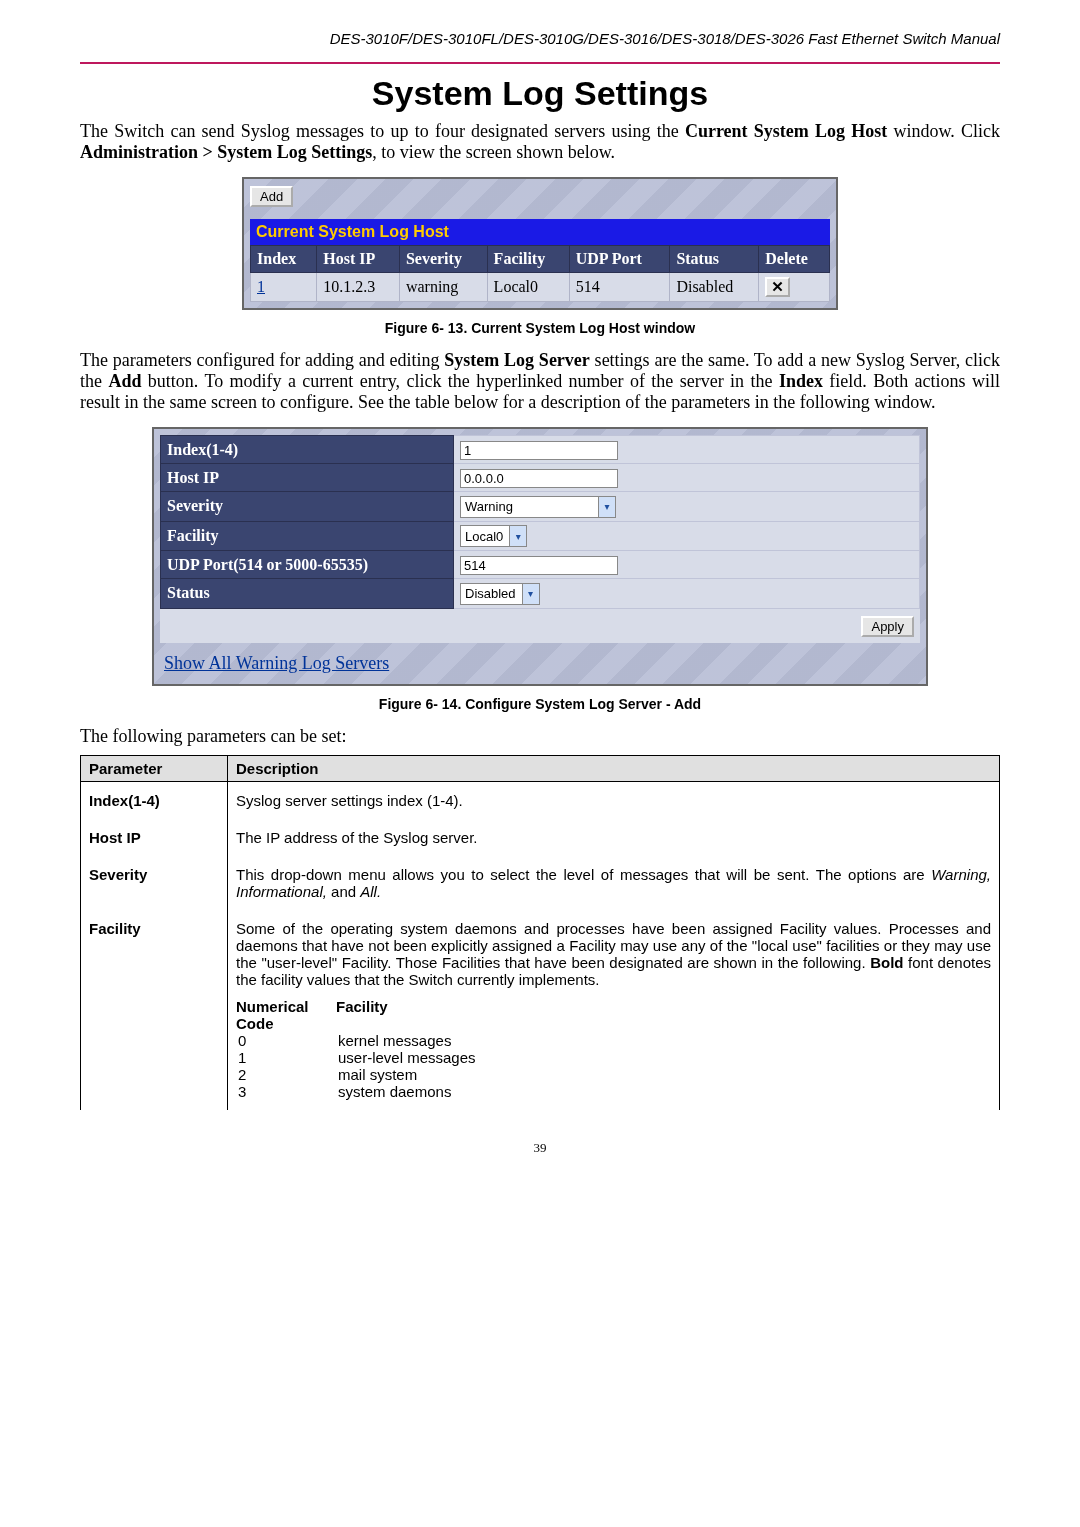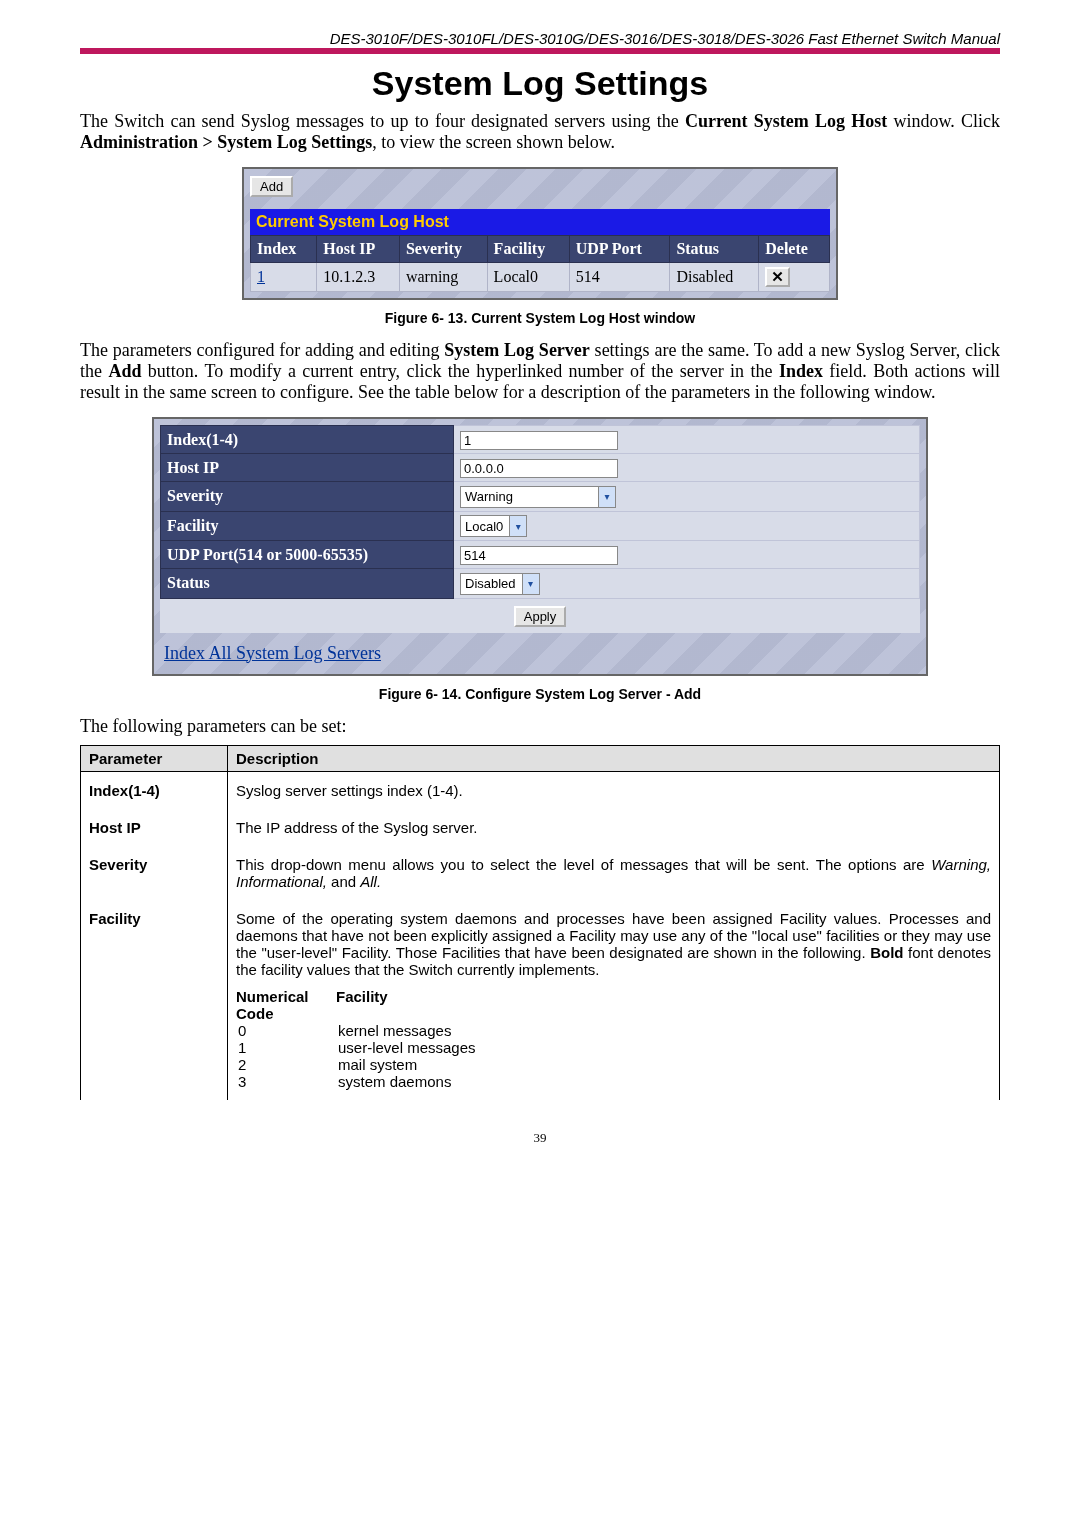--- a/index.html
+++ b/index.html
@@ -10,22 +10,22 @@
     margin: 0;
     padding: 30px 80px;
     width: 1080px;
     box-sizing: border-box;
   }
   .header-line {
     font-family: Arial, sans-serif;
     font-style: italic;
     font-size: 15px;
     text-align: right;
-    border-bottom: 6px solid #be185d;
-    padding-bottom: 1px;
+    border-bottom: 2px solid #be185d;
+    padding-bottom: 15px;
     margin-bottom: 10px;
   }
   h1 {
     font-family: Arial, sans-serif;
     font-size: 34px;
     font-weight: bold;
     margin: 10px 0 8px 0;
     text-align: center;
   }
   p { margin: 0 0; }
@@ -141,21 +141,21 @@
     width: 16px;
     height: 20px;
     display: inline-flex;
     align-items: center;
     justify-content: center;
     color: #2050a0;
     font-size: 10px;
   }
   .apply-row {
     background: #d8dce8;
-    text-align: center;
+    text-align: right;
     padding: 6px;
   }
   .link-text {
     color: #003399;
     text-decoration: underline;
     font-family: "Times New Roman", serif;
     padding: 10px 4px 4px 4px;
     display: inline-block;
   }
   table.paramtable {
@@ -273,21 +273,21 @@
           <span>Disabled</span>
           <span class="dropdown-btn">▾</span>
         </span>
       </td>
     </tr>
   </tbody>
     </table>
   <div class="apply-row">
     <span class="ui-button">Apply</span>
   </div>
-  <a href="#" class="link-text">Index All System Log Servers</a>
+  <a href="#" class="link-text">Show All Warning Log Servers</a>
 </div>
 <div class="caption">Figure 6- 14.  Configure System Log Server - Add</div>
 
 <p>The following parameters can be set:</p>
 
 <table class="paramtable">
   <tbody>
       <tr>
     <th>Parameter</th>
     <th>Description</th>

